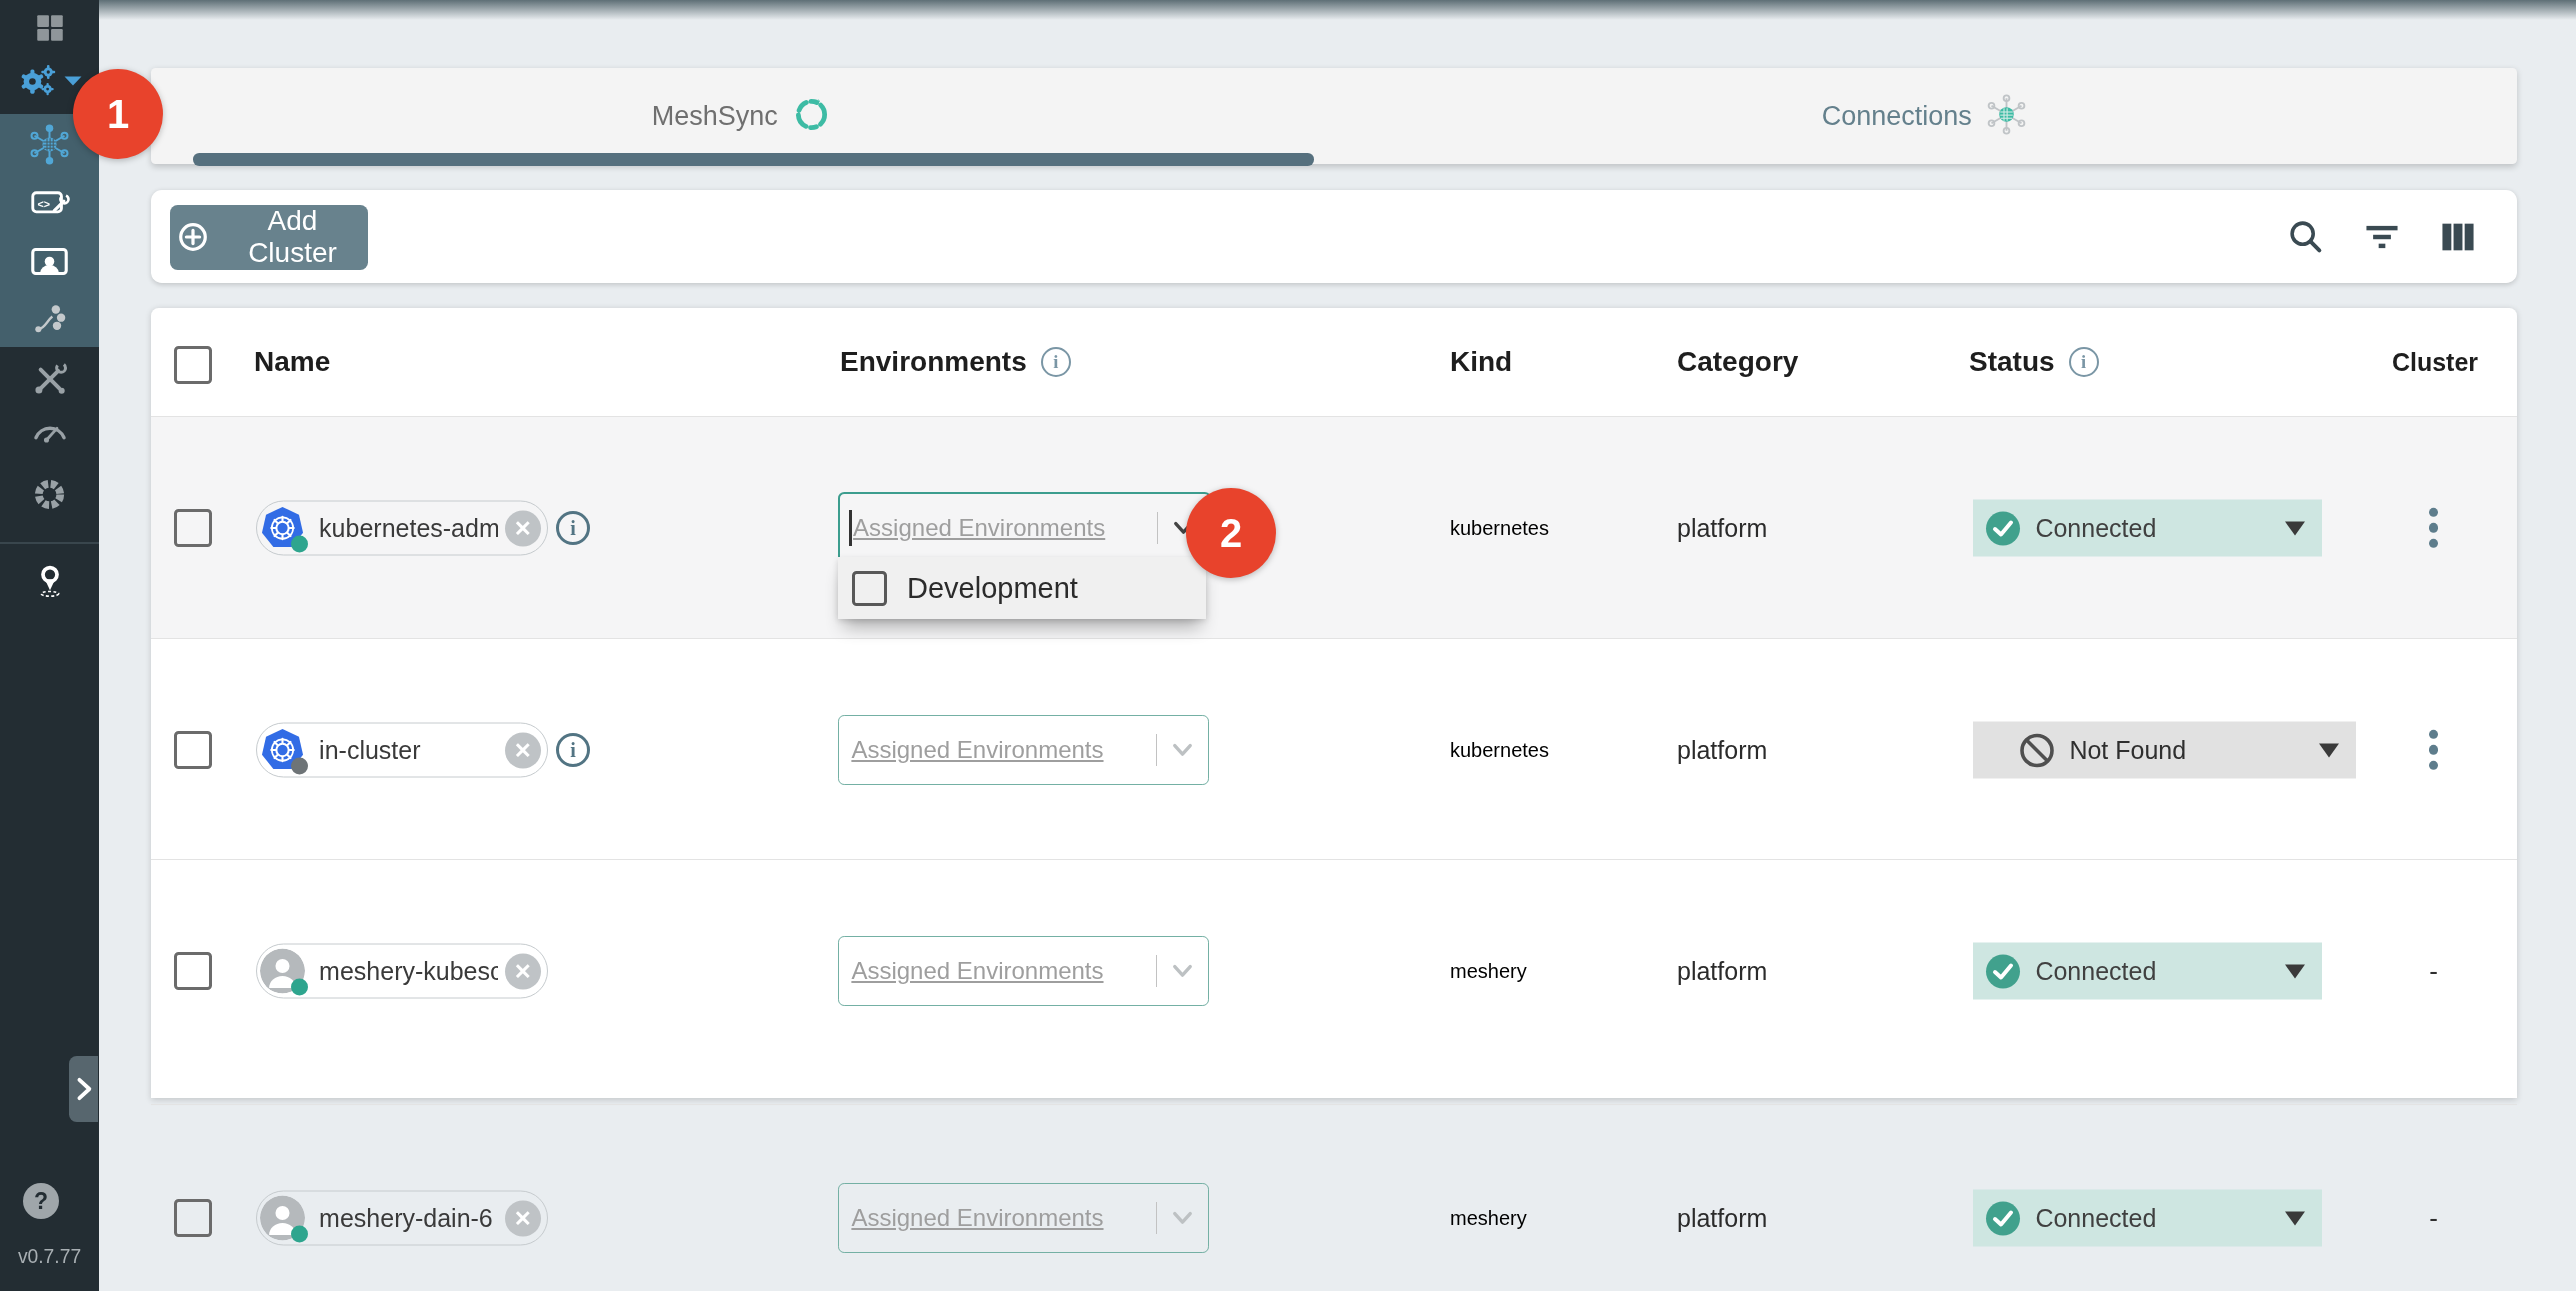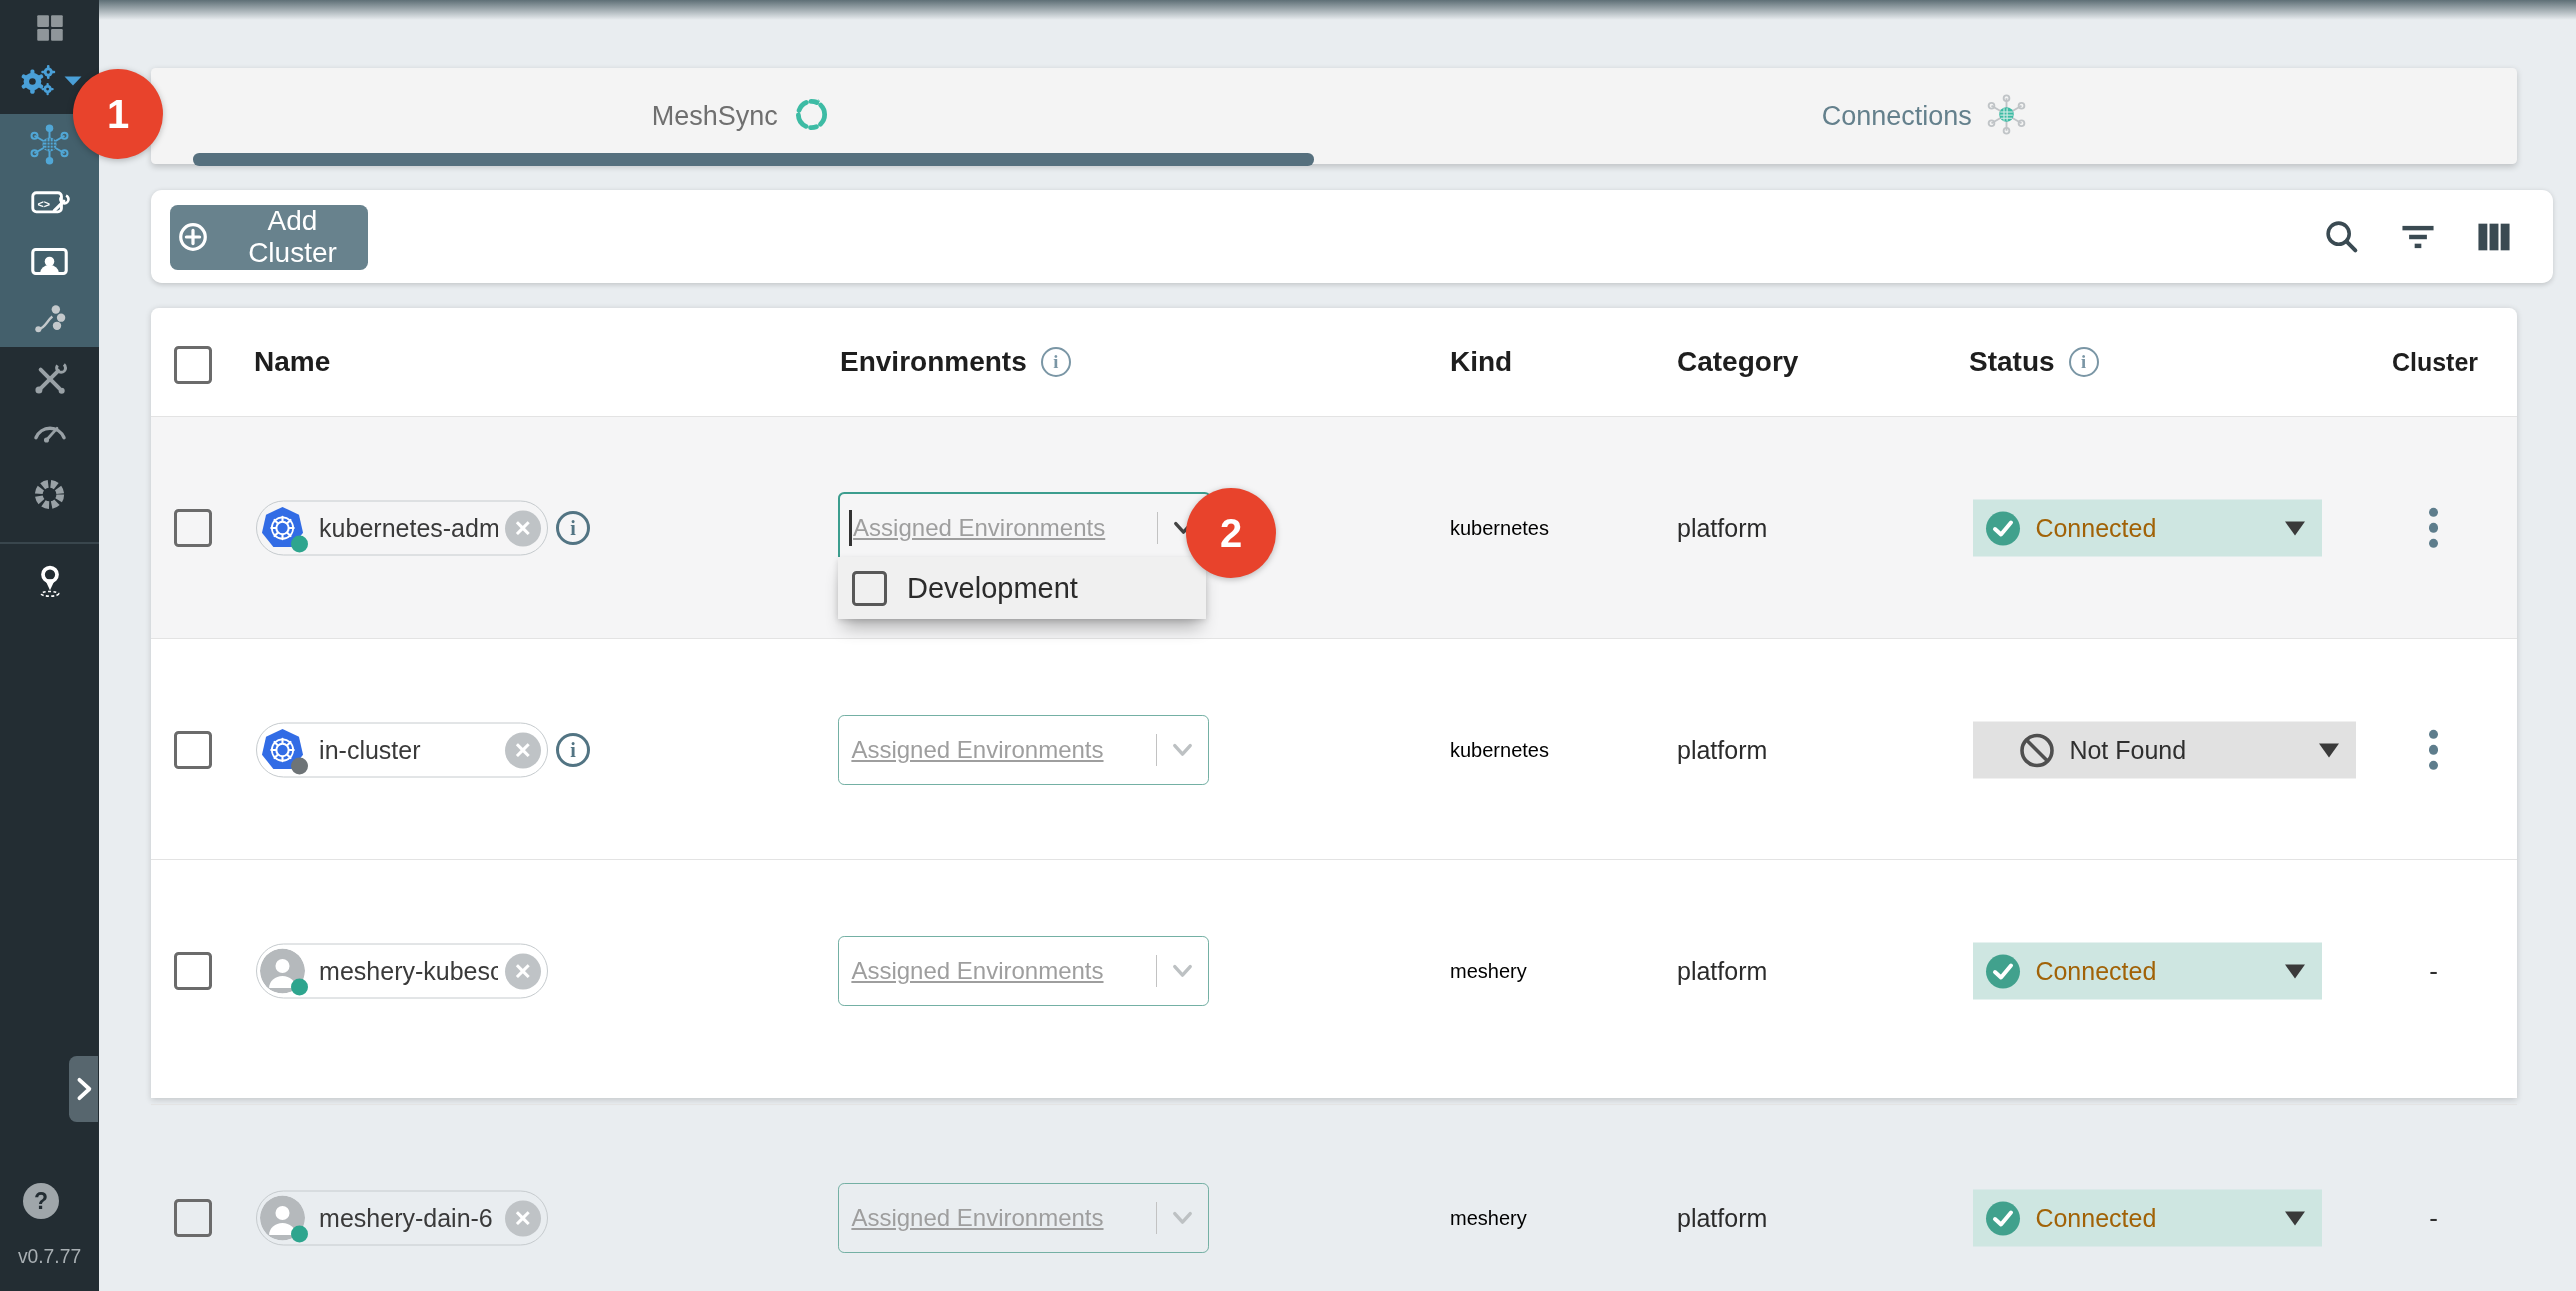--- a/index.html
+++ b/index.html
@@ -25,21 +25,21 @@
     color:#fff;font-size:40px;font-weight:bold;display:flex;align-items:center;justify-content:center;
     z-index:60;box-shadow:0 1.5px 6.2px rgba(0,0,0,.25);}
   
   .tabs-card{position:absolute;left:151px;top:68px;width:2366px;height:96px;background:#F4F4F4;
     border-radius:4.6px;box-shadow:0 2.3px 6.2px rgba(0,0,0,.18);z-index:2;display:flex;}
   .tab{width:50%;display:flex;align-items:center;justify-content:center;gap:12.4px;cursor:pointer;}
   .tab-label-connections{color:#64808C;font-size:27px;}
   .tab-label-meshsync{color:#6F6F6F;font-size:27px;}
   .tab-indicator{position:absolute;left:42px;bottom:-1.5px;width:1121px;height:13px;background:#56707E;border-radius:6.2px;}
   .toolbar-card{position:absolute;left:151px;top:190px;width:2366px;height:93px;background:#FFFFFF;
-    border-radius:10.8px;box-shadow:0 1.5px 5.4px rgba(0,0,0,.16);z-index:2;padding-left:36px;}
+    border-radius:10.8px;box-shadow:0 1.5px 5.4px rgba(0,0,0,.16);z-index:2;}
   .add-btn{position:absolute;left:19.3px;top:14.7px;width:198px;height:65px;background:#68828D;border:none;
     border-radius:7.7px;color:#fff;font-size:28px;font-family:inherit;display:flex;align-items:center;
     justify-content:center;gap:12.4px;cursor:pointer;}
   .tool-icons{position:absolute;right:39px;top:0;height:93px;display:flex;align-items:center;gap:36px;}
   
   .table-card{position:absolute;left:151px;top:308px;width:2366px;height:790px;background:#FFFFFF;
     border-radius:7.7px 7.7px 0 0;box-shadow:0 1.5px 6.2px rgba(0,0,0,.16);z-index:2;overflow:visible;}
   .thead{position:absolute;left:0;top:0;width:100%;height:108px;}
   .th{position:absolute;top:0;height:108px;display:flex;align-items:center;gap:14px;
     font-weight:bold;font-size:28px;color:#1E1E1E;}
@@ -66,21 +66,21 @@
   .caret-line{width:2.3px;height:36px;background:#333;margin-left:9.3px;}
   .env-div{width:1.5px;height:32px;background:#C2C2C2;margin-left:auto;}
   .env-chev{width:51px;display:flex;align-items:center;justify-content:center;cursor:pointer;}
   .kind-cell{left:1299px;font-size:20px;color:#000000;text-align:right;}
   .cat-cell{left:1526px;font-size:25px;color:#2B2B2B;}
   .badge{left:1822px;width:349px;height:57px;display:flex;align-items:center;cursor:pointer;}
   .badge-connected{background:#CEE6E1;}
   .badge-notfound{background:#E1E1E1;padding-left:34px;}
   .badge-icon{margin-left:12.4px;width:36px;height:36px;flex:0 0 auto;display:flex;align-items:center;justify-content:center;}
   .badge-text{margin-left:14px;font-size:25px;}
-  .badge-text-connected{color:#a16207;}
+  .badge-text-connected{color:#404040;}
   .badge-text-notfound{color:#2F2F2F;}
   .badge-caret{margin-left:auto;margin-right:17px;width:0;height:0;border-left:10.8px solid transparent;
     border-right:10.8px solid transparent;border-top:14px solid #3A3A3A;}
   .kebab{left:2270px;width:25px;display:flex;flex-direction:column;align-items:center;gap:6.2px;cursor:pointer;}
   .kebab span{width:9.3px;height:9.3px;border-radius:50%;background:#5E7D8C;}
   .dash-cell{left:2267px;width:31px;text-align:center;font-size:26px;color:#2F2F2F;}
   
   .menu{position:absolute;left:687px;top:249px;width:368px;height:62px;background:#F0F0F0;
     box-shadow:0 12.4px 17px -4.6px rgba(0,0,0,.3),0 2.3px 6.2px rgba(0,0,0,.15);z-index:40;
     display:flex;align-items:center;cursor:pointer;}

